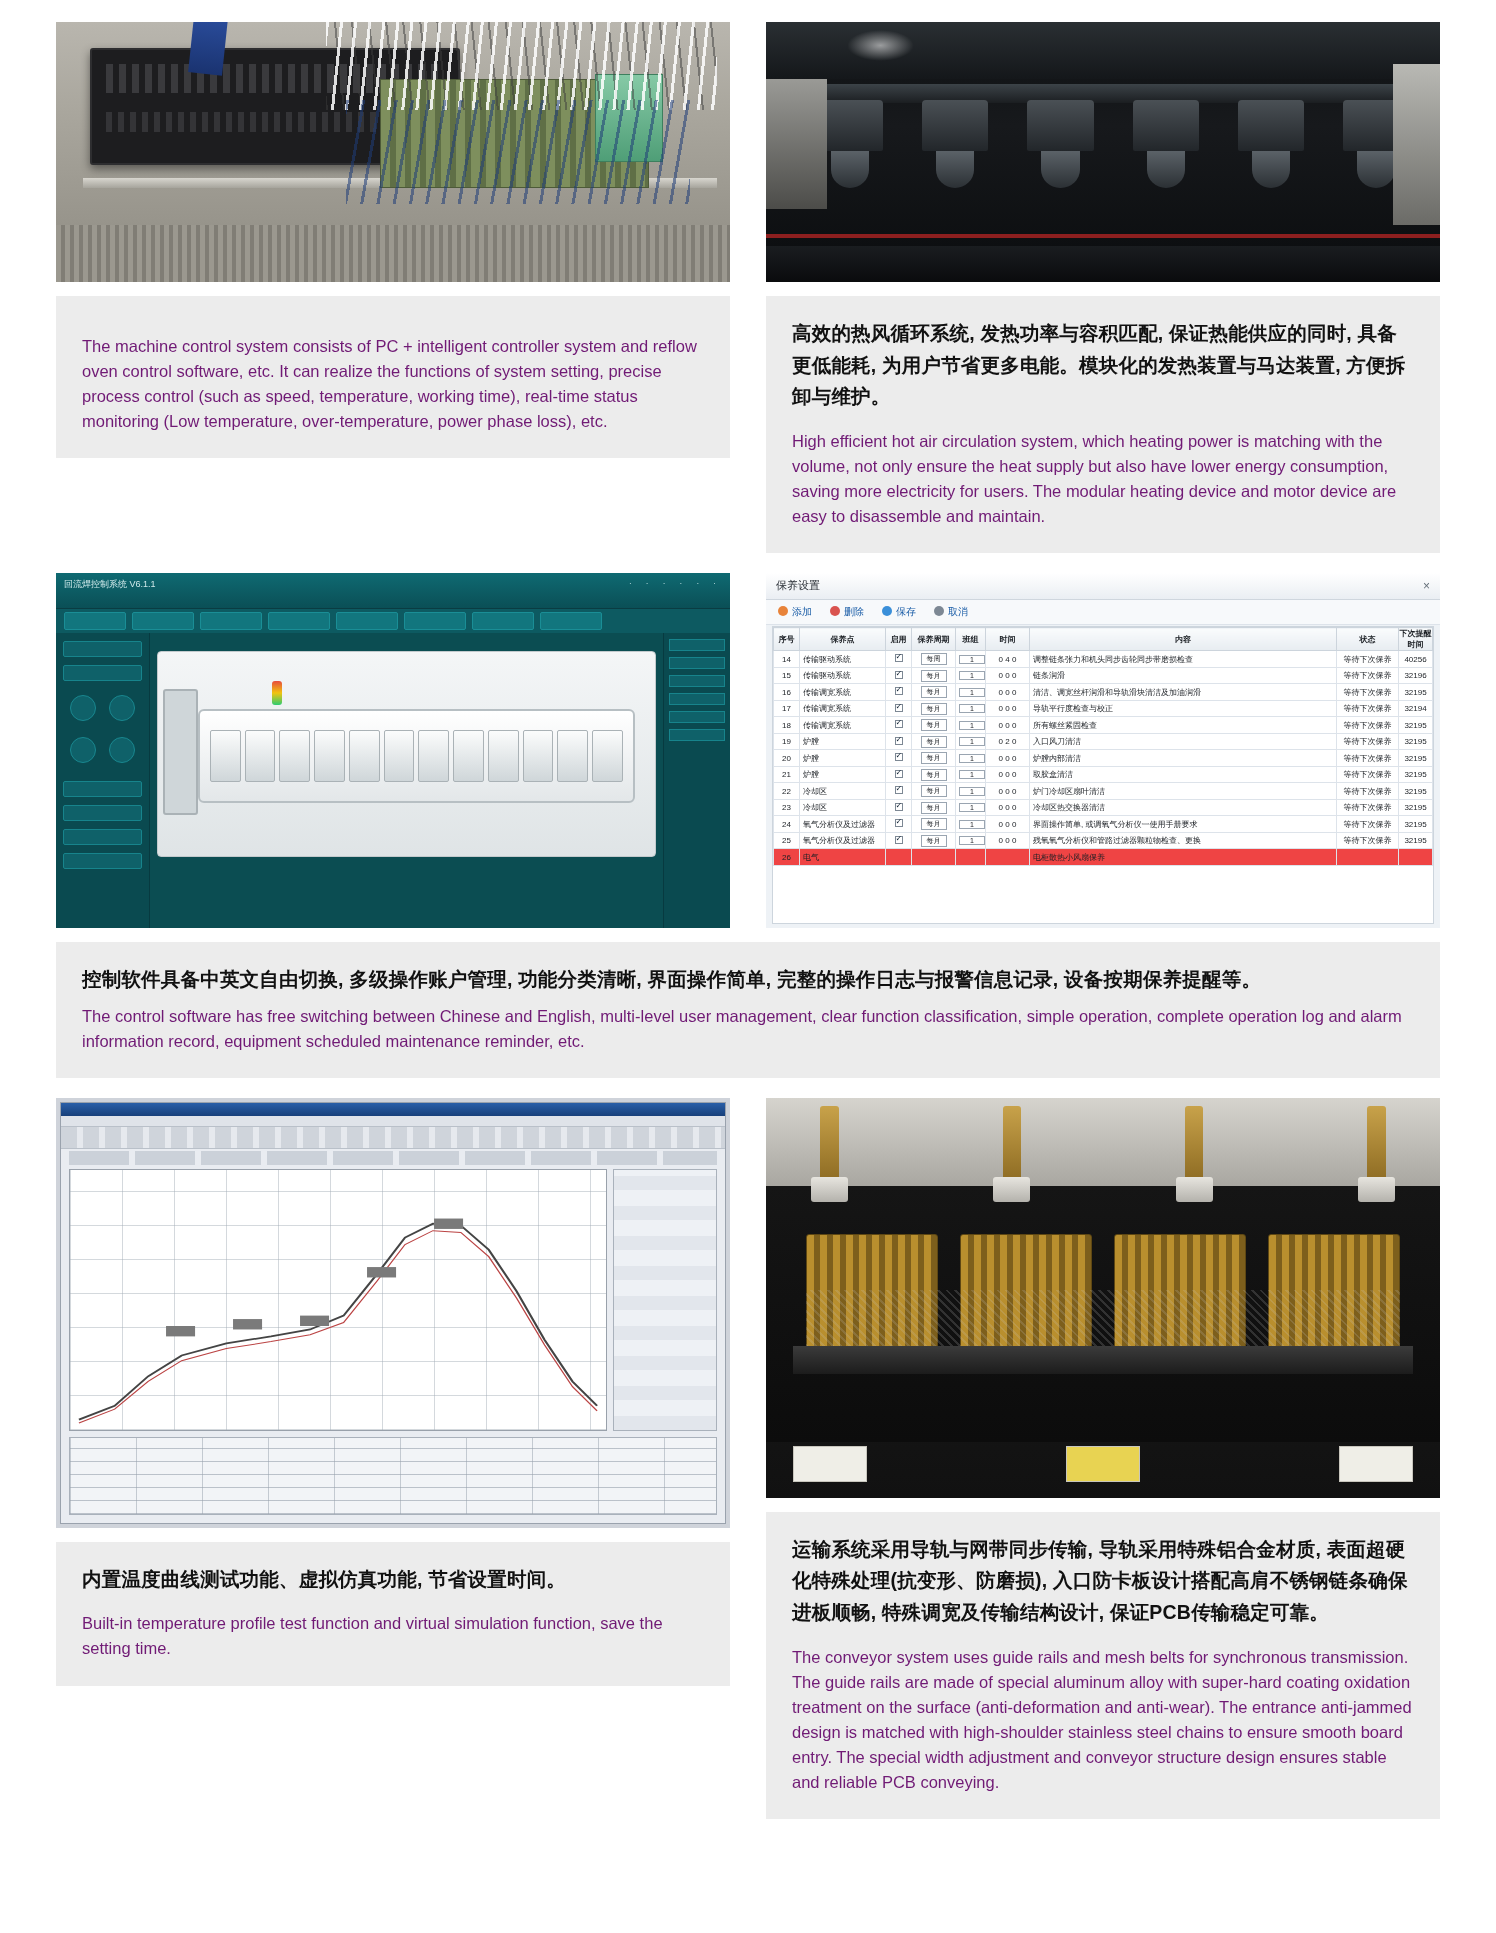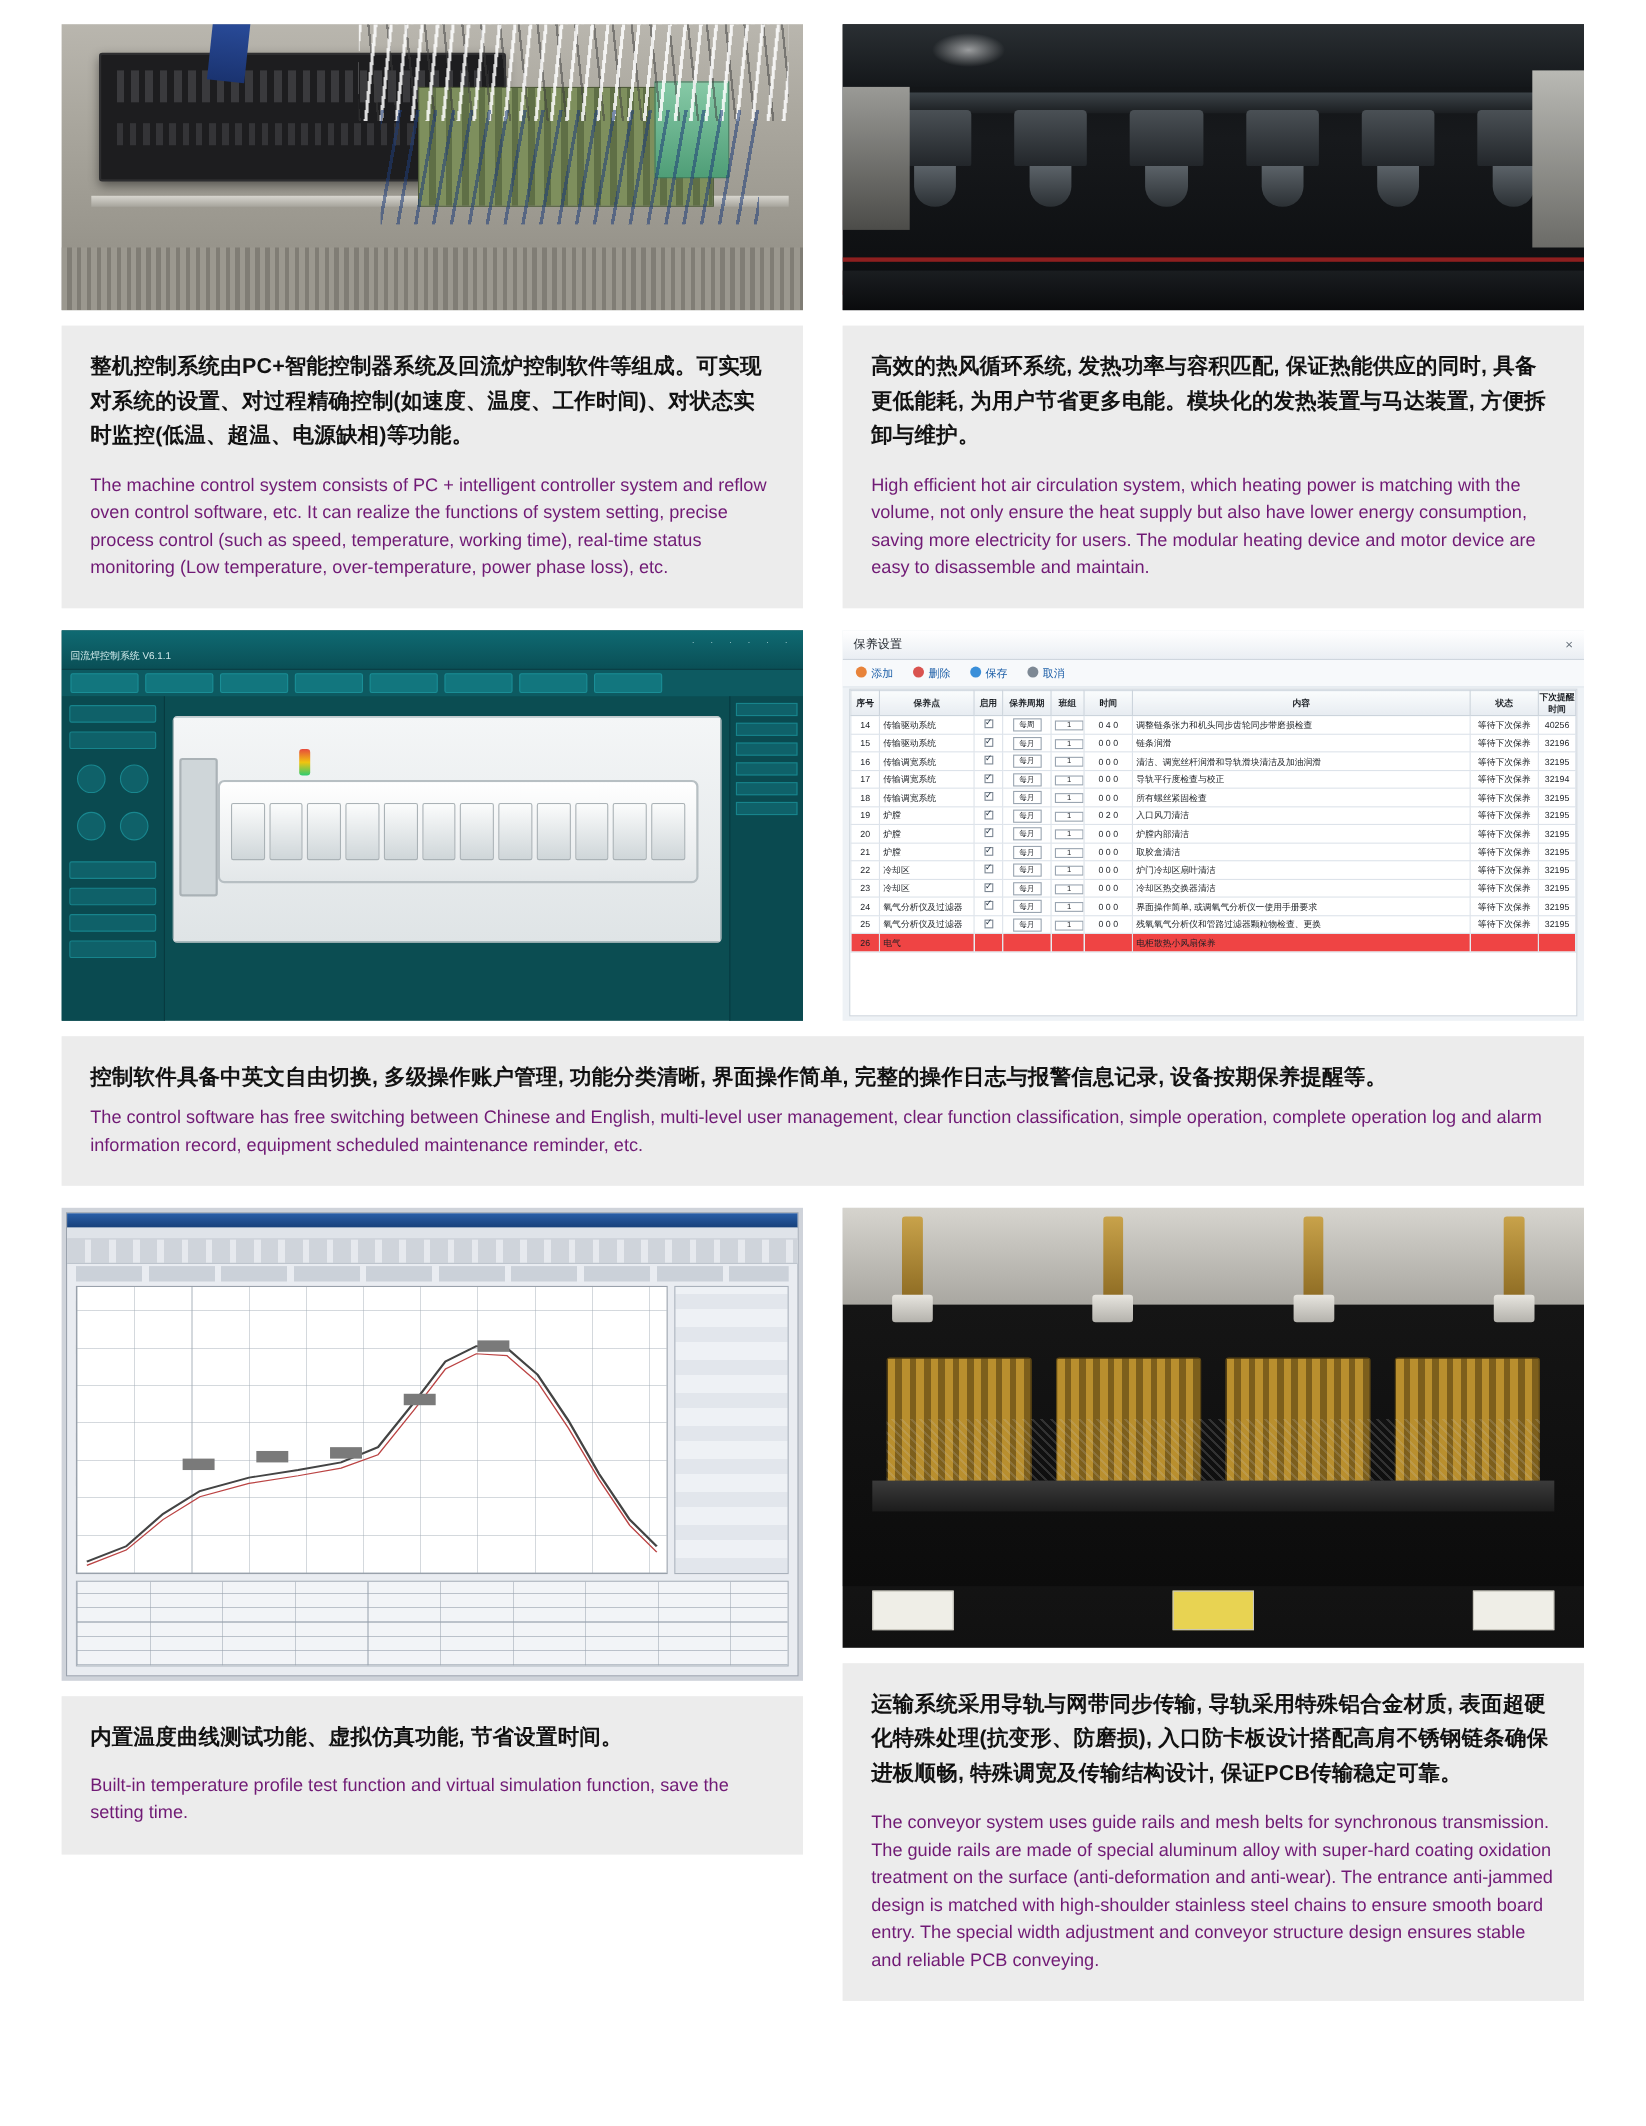--- a/index.html
+++ b/index.html
@@ -153,21 +153,21 @@
     background: linear-gradient(180deg,#b9b9b4,#6b6b67);
   }
 
   
   .photo3 { background: #0b4d52; }
   .sw-top {
     position: absolute; left:0; right:0; top:0; height: 10%;
     background: linear-gradient(180deg,#0f6a72,#0a4f56);
     border-bottom: 1px solid #0a3c42;
   }
-  .sw-title { position: absolute; left: 8px; top: 17px; font-size: 9px; color: #cfe9ea; }
+  .sw-title { position: absolute; left: 8px; top: 5px; font-size: 9px; color: #cfe9ea; }
   .sw-menu { position: absolute; right: 8px; top: 6px; font-size: 8px; color: #bfe0e2; letter-spacing: 6px; }
   .sw-tabs {
     position: absolute; left: 0; right: 0; top: 10%; height: 7%;
     background: #0d5a61; display: flex; gap: 6px; padding: 3px 8px;
   }
   .sw-tab { flex: 0 0 auto; width: 62px; background: #12767e; border: 1px solid #1a8e96; border-radius: 2px; }
   .sw-left {
     position: absolute; left: 0; top: 17%; width: 14%; bottom: 0;
     background: #0a4a50; border-right: 1px solid #073a40;
   }
@@ -290,21 +290,20 @@
         </div>
         <div class="p1-din"></div>
         <div class="p1-terminals"></div>
         <div class="p1-green"></div>
         <div class="p1-wires"></div>
         <div class="p1-wires-b"></div>
         <div class="p1-blue"></div>
         <div class="p1-bottom"></div>
       </div>
       <div class="caption">
-        <div class="cn">整机控制系统由PC+智能控制器系统及回流炉控制软件等组成。可实现对系统的设置、对过程精确控制(如速度、温度、工作时间)、对状态实时监控(低温、超温、电源缺相)等功能。</div>
         <div class="en">The machine control system consists of PC + intelligent controller system and reflow oven control software, etc. It can realize the functions of system setting, precise process control (such as speed, temperature, working time), real-time status monitoring (Low temperature, over-temperature, power phase loss), etc.</div>
       </div>
     </div>
 
     <div class="col">
       <div class="imgbox h1 photo2">
         <div class="p2-ceiling"></div>
         <div class="p2-light"></div>
         <div class="p2-beam"></div>
         <div class="p2-motors">

